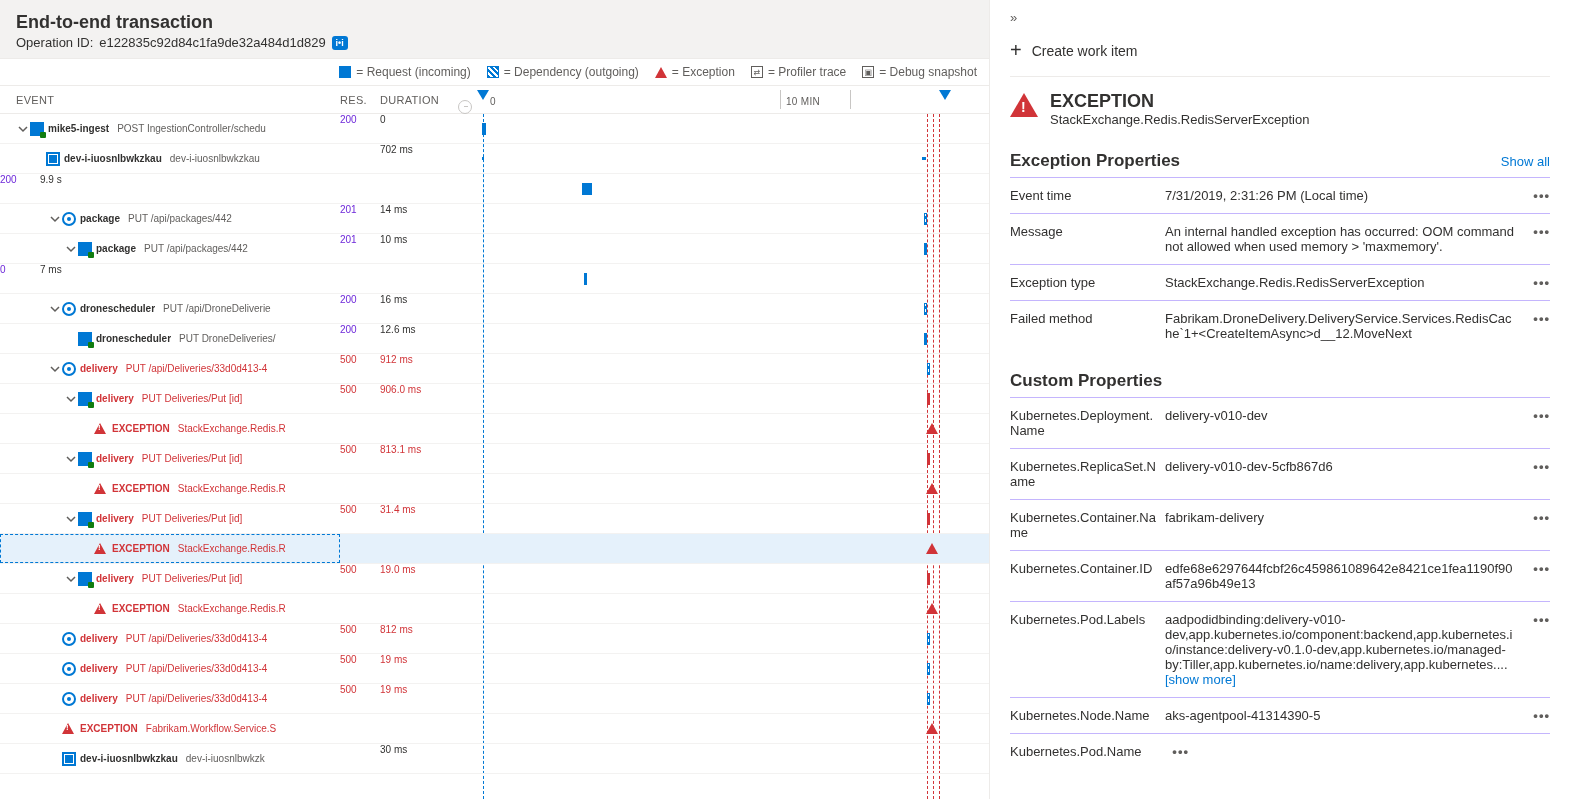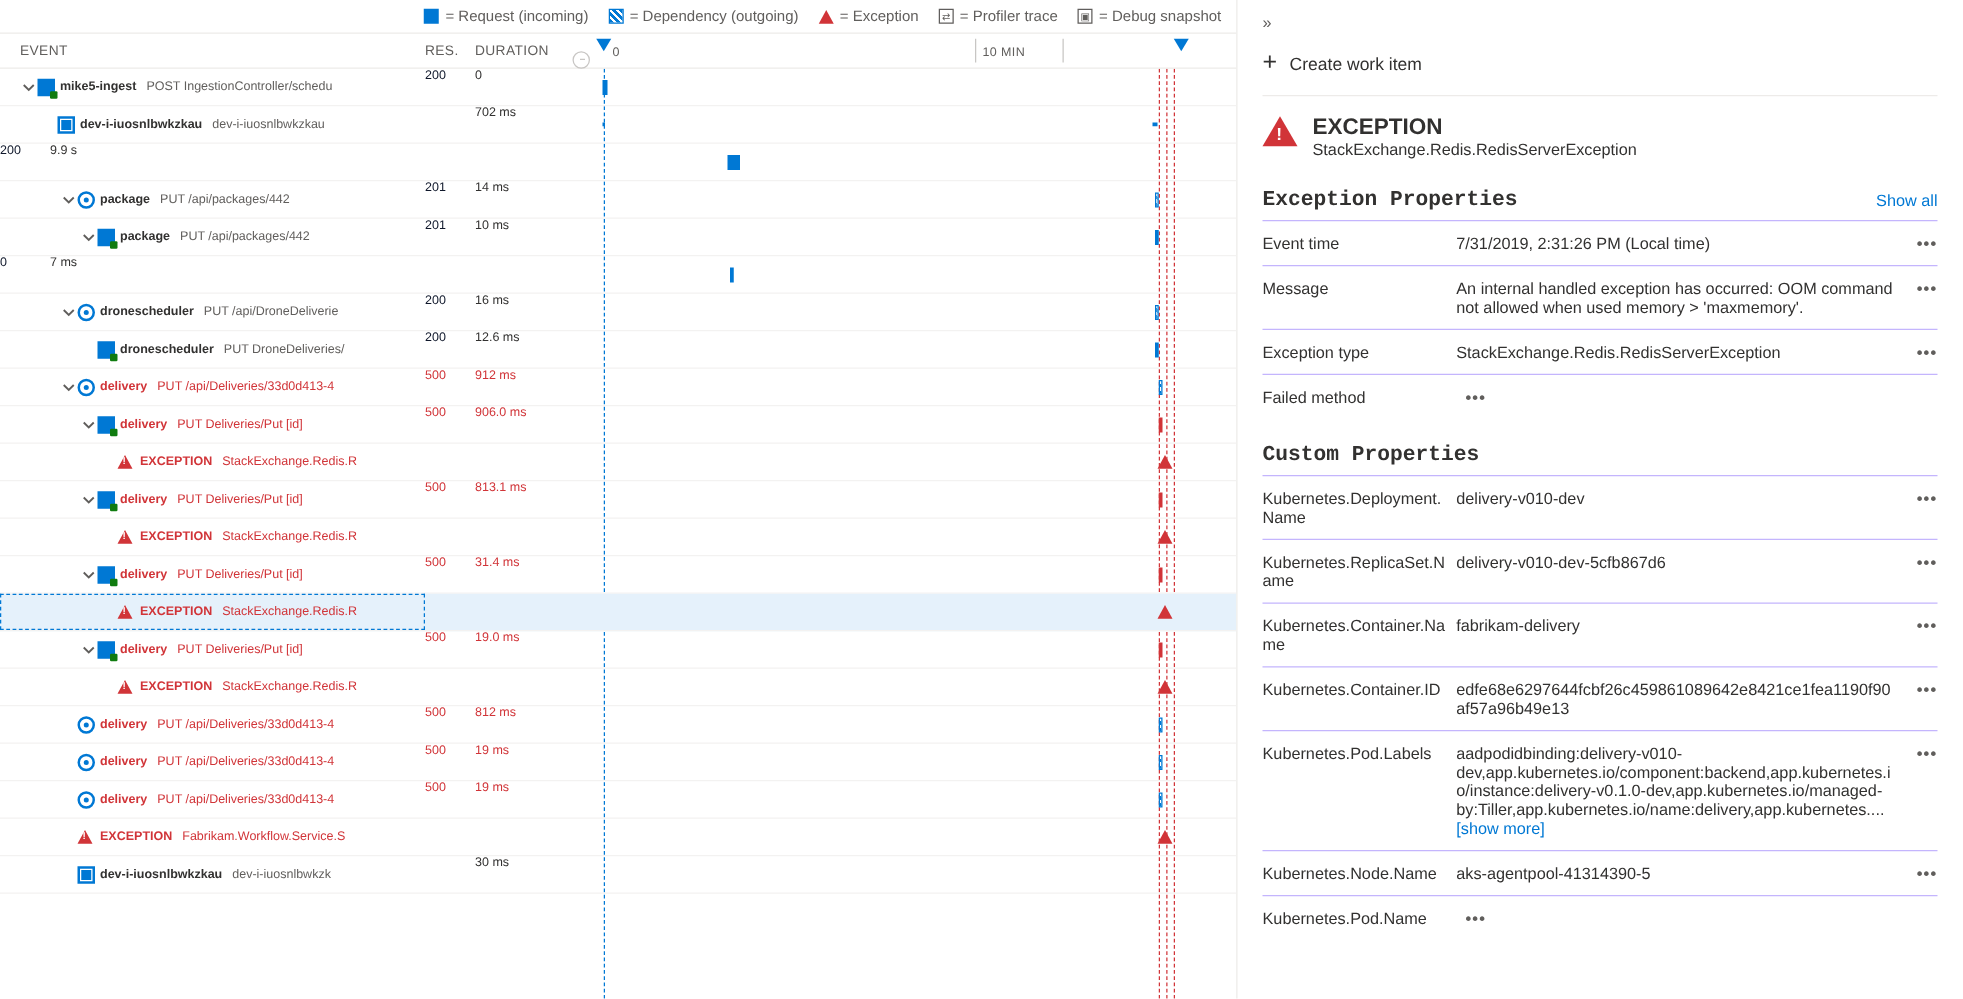--- a/index.html
+++ b/index.html
@@ -23,21 +23,21 @@
 .tick { position:absolute; top:0; bottom:0; border-left:1px solid #c8c6c4; }
 .tick-label { position:absolute; top:6px; font-size:10px; color:#605e5c; white-space:nowrap; }
 .marker-top { width:0;height:0;border-left:6px solid transparent;border-right:6px solid transparent;border-top:10px solid #0078d4; position:absolute; top:0; transform:translateX(-6px); }
 .clock-icon { width:14px;height:14px;border:1.5px solid #c8c6c4;border-radius:50%;position:absolute;right:8px;top:6px; }
 .clock-icon::after { content:''; position:absolute; width:4px;height:1px;background:#c8c6c4; top:5px; left:5px; }
 .rows { flex:1; overflow:hidden; position:relative; }
 .row { display:flex; height:30px; border-bottom:1px solid #f3f2f1; font-size:10px; position:relative; }
 .row.selected { background:#e5f1fb; }
 .row.selected .ev-cell { outline:1px dashed #0078d4; outline-offset:-1px; }
 .ev-cell { width:340px; display:flex; align-items:center; overflow:hidden; white-space:nowrap; }
-.res-cell { width:40px; color:#0f172a; }
+.res-cell { width:40px; color:#6d28d9; }
 .dur-cell { width:100px; color:#323130; }
 .tl-cell { flex:1; position:relative; height:100%; }
 .caret { width:14px; height:14px; display:inline-flex; align-items:center; justify-content:center; color:#605e5c; cursor:pointer; }
 .caret svg { width:10px;height:10px; }
 .ico { width:14px; height:14px; margin-right:4px; display:inline-block; flex-shrink:0; }
 .ico-app { background:#0078d4; position:relative; }
 .ico-app::after { content:''; position:absolute; right:-2px; bottom:-2px; width:6px;height:6px; background:#107c10; border-radius:1px; }
 .ico-dep { border:2px solid #0078d4; border-radius:50%; position:relative; }
 .ico-dep::after { content:''; position:absolute; left:3px; top:3px; width:4px;height:4px;background:#0078d4; border-radius:50%; }
 .ico-mail { background:#0078d4; position:relative; }
@@ -58,34 +58,42 @@
 .right-panel { flex:1; padding:8px 20px 0 20px; overflow:hidden; position:relative; }
 .chevrons { font-size:13px; color:#605e5c; padding:2px 0 8px; }
 .cwi { display:flex; align-items:center; gap:10px; font-size:14px; padding:6px 0 14px; border-bottom:1px solid #edebe9; }
 .plus { font-size:20px; font-weight:300; }
 .exc-head { display:flex; gap:12px; align-items:flex-start; padding:14px 0 14px; }
 .big-tri { width:0;height:0;border-left:14px solid transparent;border-right:14px solid transparent;border-bottom:24px solid #d13438; position:relative; margin-top:2px; }
 .big-tri::after { content:'!'; position:absolute; color:#fff; font-size:14px; left:-3px; top:6px; font-weight:bold; }
 .exc-title { font-size:18px; font-weight:600; }
 .exc-type { font-size:13px; color:#323130; }
 .section-h { display:flex; justify-content:space-between; align-items:center; padding:10px 0 6px; }
-.section-h .heading { font-size:17px; font-weight:600;font-family:Liberation Mono, monospace; }
+.section-h .heading { font-size:17px; font-weight:600; }
 .showall { color:#0078d4; font-size:13px; cursor:pointer; }
 .prop-row { display:flex; align-items:flex-start; padding:10px 0; border-top:1px solid #c4b5fd; font-size:13px; }
 .prop-key { width:155px; flex-shrink:0; color:#323130; padding-right:8px; word-break:break-word; }
 .prop-val { flex:1; color:#323130; word-break:break-word; padding-right:8px; }
 .dots { width:24px; text-align:right; color:#605e5c; font-weight:bold; letter-spacing:1px; cursor:pointer; flex-shrink:0; }
 .showmore { color:#0078d4; cursor:pointer; }
 
 .rows-overlay { position:absolute; top:0; bottom:0; pointer-events:none; }
 </style>
 </head>
 <body>
 
 <div class="left-panel">
+  <div class="header">
+    <div class="header-title">End-to-end transaction</div>
+    <div class="header-sub">
+      <span>Operation ID:</span>
+      <span>e122835c92d84c1fa9de32a484d1d829</span>
+      <span class="info-badge">i•i</span>
+    </div>
+  </div>
 
   <div class="legend">
     <div class="legend-item">
         <span class="sq-blue"></span>
         <span>= Request (incoming)</span>
       </div>
     <div class="legend-item">
         <span class="sq-stripe"></span>
         <span>= Dependency (outgoing)</span>
       </div>
@@ -464,20 +472,21 @@
         <div class="prop-val">An internal handled exception has occurred: OOM command not allowed when used memory &gt; 'maxmemory'. </div>
         <div class="dots">•••</div>
       </div>
       <div class="prop-row">
         <div class="prop-key">Exception type</div>
         <div class="prop-val">StackExchange.Redis.RedisServerException </div>
         <div class="dots">•••</div>
       </div>
       <div class="prop-row">
         <div class="prop-key">Failed method</div>
+        <div class="prop-val">Fabrikam.DroneDelivery.DeliveryService.Services.RedisCache`1+&lt;CreateItemAsync&gt;d__12.MoveNext </div>
         <div class="dots">•••</div>
       </div>
     </div>
   <div class="section-h" style="padding-top:20px;">
     <div class="heading">Custom Properties</div>
   </div>
   <div id="props2">
       <div class="prop-row">
         <div class="prop-key">Kubernetes.Deployment.Name</div>
         <div class="prop-val">delivery-v010-dev </div>

